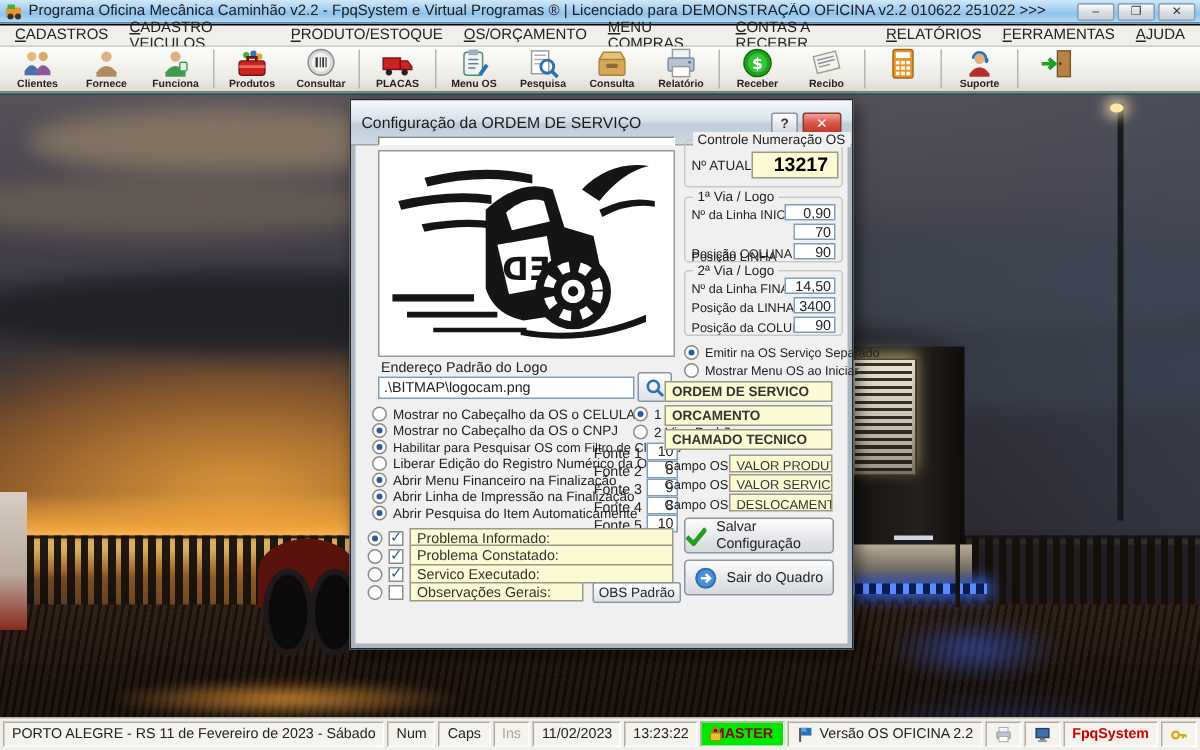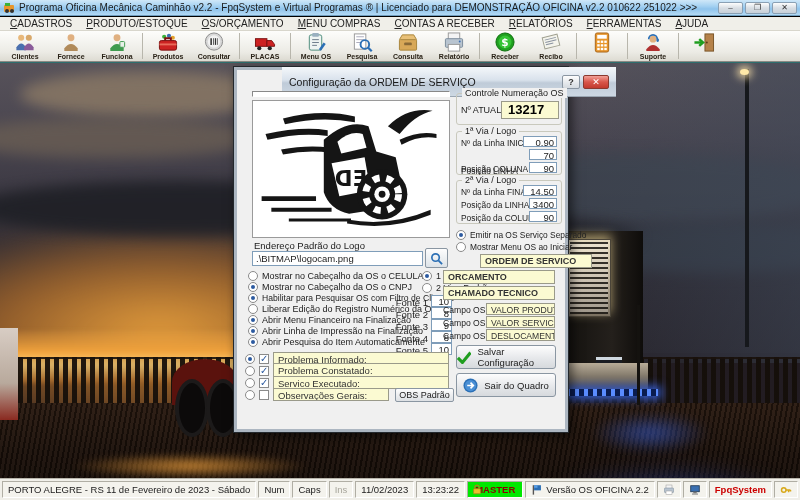--- a/index.html
+++ b/index.html
@@ -78,21 +78,21 @@
   .pole { left:745px; top:6px; width:4px; height:278px; background:#16181c; }
   .pole2 { left:637px; top:242px; width:3px; height:100px; background:#14120f; }
   .polelight { left:740px; top:6px; width:9px; height:6px; border-radius:50%; background:#ffe9a8; box-shadow:0 0 9px 3px rgba(255,230,170,.9); }
 
   
   .dialog { position:absolute; left:233px; top:66px; width:336px; height:367px;
     background:#f0f0f0; border:1px solid #23282d; box-shadow:3px 4px 10px rgba(0,0,0,.55);
     outline:3px solid rgba(160,172,184,.85); outline-offset:-4px; }
   .dtitle { position:absolute; left:0; top:0; width:100%; height:30px;
     background:linear-gradient(180deg,#f4f7fa 0%,#d9e2ec 45%,#bfcbd8 55%,#cdd8e3 100%);
-    border-bottom:1px solid #9aa6b2; display:flex; align-items:center; padding:0 7px;margin-left:48px; }
+    border-bottom:1px solid #9aa6b2; display:flex; align-items:center; padding:0 7px; }
   .dtitle .dtext { font-size:10.5px; color:#1a1a1a; flex:1; }
   .dbtn { width:18px; height:14px; border:1px solid #8a96a2; border-radius:2px; margin-left:3px;
     font-size:9px; font-weight:bold; text-align:center; line-height:12px; color:#333;
     background:linear-gradient(180deg,#fdfdfd,#d4dae0); }
   .dbtn.close { width:26px; background:linear-gradient(180deg,#f2a198,#d8564a 50%,#c23a2e); color:#fff; border-color:#8a3a30; }
   .dialog .abs { position:absolute; }
   .sunken { border:1px solid #888; border-bottom-color:#fff; border-right-color:#fff; background:#fff; }
   .logo-box { left:18px; top:33px; width:198px; height:138px; background:#fff; border:1px solid #9a9a9a; }
   .logo-box svg { width:100%; height:100%; }
   .lbl { font-size:9.5px; color:#222; white-space:nowrap; }
@@ -100,21 +100,21 @@
   .yellow { background:#fbfad2; border:1px solid #9a9a8a; font-size:9.5px; padding:1px 4px; color:#333; overflow:hidden; white-space:nowrap; }
   .mag-btn { left:191px; top:181px; width:23px; height:20px; border:1px solid #8a96a2; border-radius:2px;
     background:linear-gradient(180deg,#fdfdfd,#dde3e8); display:flex; align-items:center; justify-content:center; }
   .radio { width:10px; height:10px; border-radius:50%; border:1px solid #8a8a8a; background:#fff; flex:0 0 auto; position:relative; }
   .radio.on::after { content:""; position:absolute; left:2px; top:2px; width:4px; height:4px; border-radius:50%; background:#2c5aa0; }
   .check { width:10px; height:10px; border:1px solid #8a8a8a; background:#fff; flex:0 0 auto; position:relative; }
   .check.on::after { content:"\2713"; position:absolute; left:0px; top:-2px; font-size:10px; font-weight:bold; color:#2c5aa0; }
   .optrow { display:flex; align-items:center; gap:4px; height:11px; }
   .group { border:1px solid #c9c9bd; border-radius:3px; }
   .gtitle { position:absolute; top:-6px; left:5px; background:#f0f0f0; padding:0 3px; font-size:9px; color:#222; white-space:nowrap; }
-  .num-val { background:#fbfad2; border:1px solid #9a9a8a; font-weight:bold; font-size:13px; text-align:left; padding:0 6px; color:#000; }
+  .num-val { background:#fbfad2; border:1px solid #9a9a8a; font-weight:bold; font-size:13px; text-align:right; padding:0 6px; color:#000; }
   .btn3d { border:1px solid #8a96a2; border-radius:3px; background:linear-gradient(180deg,#fdfdfd,#e4e6e9 60%,#d6d9dd);
     display:flex; align-items:center; justify-content:center; gap:6px; font-size:9.5px; color:#222; }
   .small-btn { border:1px solid #8a96a2; border-radius:2px; background:linear-gradient(180deg,#fdfdfd,#dde0e4);
     font-size:9px; text-align:center; color:#222; display:flex; align-items:center; justify-content:center; }
 
   
   .statusbar { position:absolute; left:0; top:478px; width:800px; height:22px; background:#f0efe9;
     border-top:1px solid #b8b6ac; display:flex; align-items:center; gap:2px; padding:0 2px; }
   .seg { height:17px; border:1px solid #b0aea4; border-right-color:#fff; border-bottom-color:#fff;
     background:#f4f3ed; display:flex; align-items:center; padding:0 5px; font-size:9.5px; color:#222; white-space:nowrap; }
@@ -139,20 +139,21 @@
     <div class="ttext">Programa Oficina Mecânica Caminhão v2.2 - FpqSystem e Virtual Programas ® | Licenciado para  DEMONSTRAÇÃO OFICINA v2.2 010622 251022 &gt;&gt;&gt;</div>
     <div class="winbtns">
       <div class="winbtn">–</div>
       <div class="winbtn">❐</div>
       <div class="winbtn">✕</div>
     </div>
   </div>
 
   <div class="menubar">
     <span class="menu-item">CADASTROS</span>
+    <span class="menu-item">CADASTRO VEICULOS</span>
     <span class="menu-item">PRODUTO/ESTOQUE</span>
     <span class="menu-item">OS/ORÇAMENTO</span>
     <span class="menu-item">MENU COMPRAS</span>
     <span class="menu-item">CONTAS A RECEBER</span>
     <span class="menu-item">RELATÓRIOS</span>
     <span class="menu-item">FERRAMENTAS</span>
     <span class="menu-item">AJUDA</span>
   </div>
 
   <div class="toolbar">
@@ -483,21 +484,21 @@
 
     <div class="abs optrow" style="left:222px; top:162px; width:112px;">
         <span class="radio on"></span>
         <span class="lbl" style="font-size:8.4px;">Emitir na OS Serviço Separado</span>
       </div>
     <div class="abs optrow" style="left:222px; top:174px; width:112px;">
         <span class="radio"></span>
         <span class="lbl" style="font-size:8.4px;">Mostrar Menu OS ao Iniciar</span>
       </div>
 
-    <div class="abs yellow" style="left:209px; top:187px; width:112px; height:14px; font-weight:bold; font-size:9px;margin-left:37px;">ORDEM DE SERVICO</div>
+    <div class="abs yellow" style="left:209px; top:187px; width:112px; height:14px; font-weight:bold; font-size:9px;">ORDEM DE SERVICO</div>
     <div class="abs yellow" style="left:209px; top:203px; width:112px; height:14px; font-weight:bold; font-size:9px;">ORCAMENTO</div>
     <div class="abs yellow" style="left:209px; top:219px; width:112px; height:14px; font-weight:bold; font-size:9px;">CHAMADO TECNICO</div>
 
     <div class="abs lbl" style="left:209px; top:238px; font-size:8.6px;">Campo OS 1</div>
     <div class="abs yellow" style="left:252px; top:236px; width:69px; height:12px; font-size:8.6px;">VALOR PRODUTOS</div>
     <div class="abs lbl" style="left:209px; top:251px; font-size:8.6px;">Campo OS 2</div>
     <div class="abs yellow" style="left:252px; top:249px; width:69px; height:12px; font-size:8.6px;">VALOR SERVICOS</div>
     <div class="abs lbl" style="left:209px; top:264px; font-size:8.6px;">Campo OS 3</div>
     <div class="abs yellow" style="left:252px; top:262px; width:69px; height:12px; font-size:8.6px;">DESLOCAMENTO</div>
 

